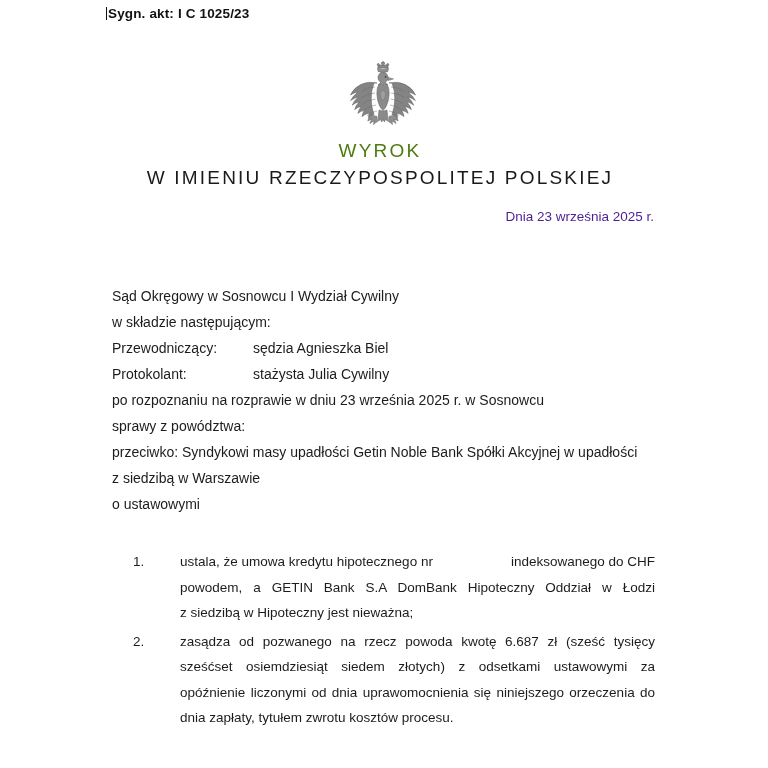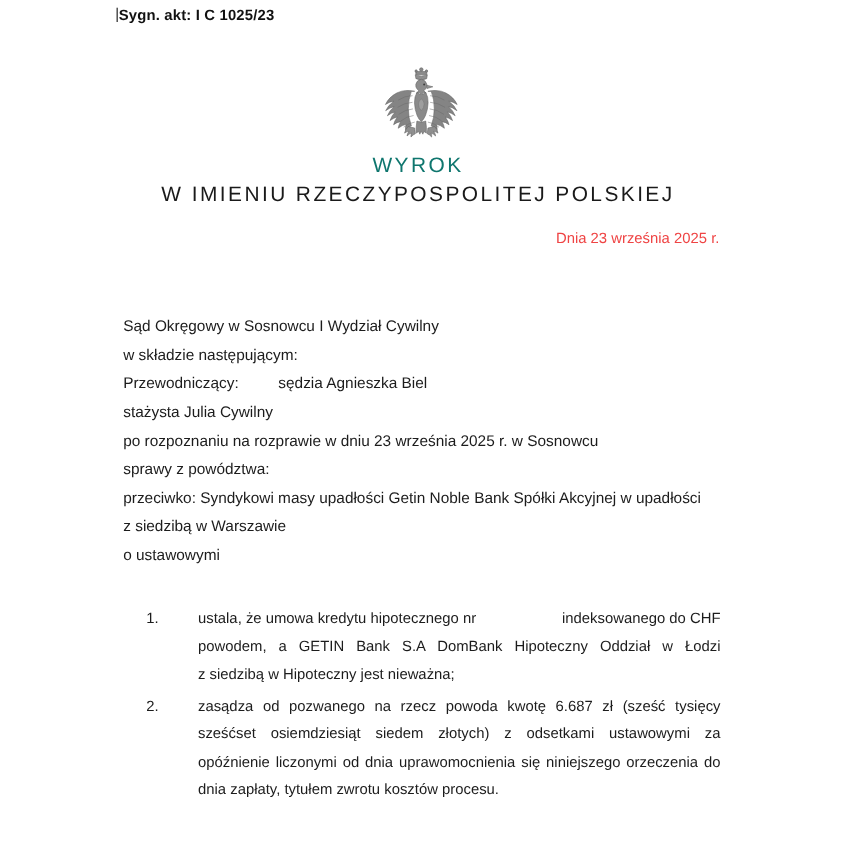--- a/index.html
+++ b/index.html
@@ -60,38 +60,38 @@
     left: 0;
     top: 138px;
     width: 768px;
     text-align: center;
   }
   .title-block .shift { display: inline-block; margin-left: -8px; }
   .title-main {
     font-size: 19px;
     letter-spacing: 2.2px;
     line-height: 26px;
-    color: #0f766e;
+    color: #4d7c0f;
     white-space: nowrap;
   }
   .title-sub {
     font-size: 19px;
     letter-spacing: 2.2px;
     line-height: 27px;
     color: #1a1a1a;
     white-space: nowrap;
   }
 
   
   .date-line {
     position: absolute;
     right: 114px;
     top: 209px;
     font-size: 13.5px;
-    color: #ef4444;
+    color: #4c1d95;
     white-space: nowrap;
   }
 
   
   .body-block {
     position: absolute;
     left: 112px;
     top: 283px;
     width: 560px;
   }
@@ -214,20 +214,21 @@
   <div class="date-line">Dnia 23 września 2025 r.</div>
 
   <div class="body-block">
     <div class="body-line">Sąd Okręgowy w Sosnowcu I Wydział Cywilny</div>
     <div class="body-line">w składzie następującym:</div>
     <div class="body-line labelled">
       <span class="lbl">Przewodniczący:</span>
       <span class="val">sędzia Agnieszka Biel</span>
     </div>
     <div class="body-line labelled">
+      <span class="lbl">Protokolant:</span>
       <span class="val">stażysta Julia Cywilny</span>
     </div>
     <div class="body-line">po rozpoznaniu na rozprawie w dniu 23 września 2025 r. w Sosnowcu</div>
     <div class="body-line">sprawy z powództwa:</div>
     <div class="body-line">przeciwko: Syndykowi masy upadłości Getin Noble Bank Spółki Akcyjnej w upadłości</div>
     <div class="body-line">z siedzibą w Warszawie</div>
     <div class="body-line">o ustawowymi</div>
   </div>
 
   <div class="ruling">

